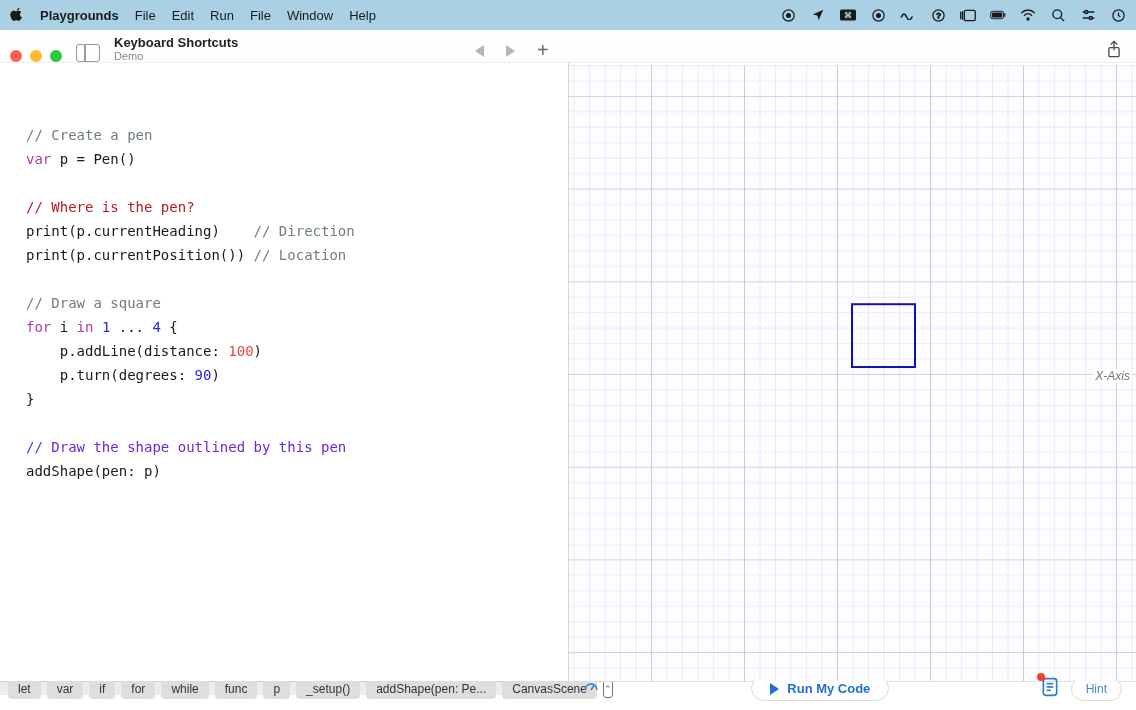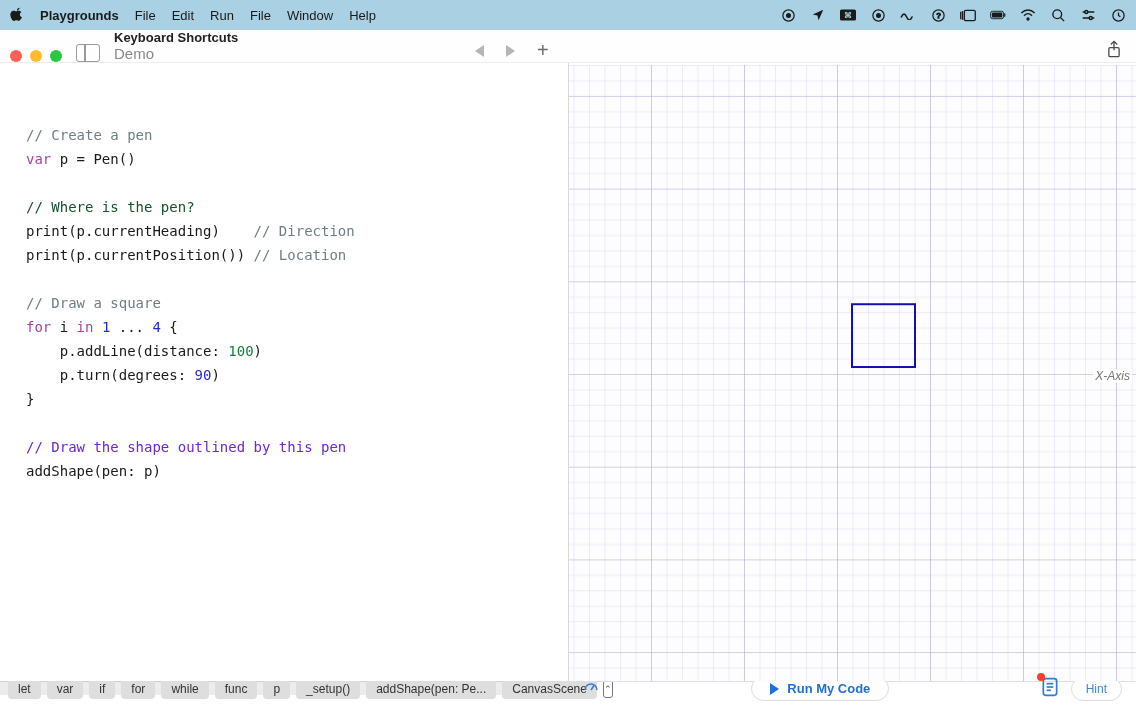--- a/index.html
+++ b/index.html
@@ -12,21 +12,21 @@
   .menubar-right .mi { width: 16px; height: 16px; display: inline-flex; align-items: center; justify-content: center; }
   
   .toolbar { height: 33px; display: flex; align-items: flex-end; padding: 0 10px; border-bottom: 1px solid #eee; background:#fefefe; }
   .traffic { display: flex; gap: 8px; margin-right: 14px; }
   .traffic .dot { width: 12px; height: 12px; border-radius: 50%; }
   .dot.red { background:#ff5f57; } .dot.yellow{background:#febc2e;} .dot.green{background:#28c840;}
   .sidebar-toggle { width:24px; height:18px; border:1.5px solid #9a9a9a; border-radius:3px; position:relative; margin-right:14px; }
   .sidebar-toggle::before { content:""; position:absolute; left:7px; top:0; bottom:0; width:1.5px; background:#9a9a9a; }
   .titleblock { display:flex; flex-direction:column; line-height:1.1; }
   .titleblock .t1 { font-size:13px; font-weight:600; color:#222; }
-  .titleblock .t2 { font-size:15px; color:#8a8a8a; }
+  .titleblock .t2 { font-size:11px; color:#8a8a8a; }
   .toolbar-spacer { flex:1; }
   .nav-controls { display:flex; gap:22px; align-items:center; margin-right:20px; }
   .tri { width:0; height:0; border-top:6px solid transparent; border-bottom:6px solid transparent; }
   .tri.left { border-right:9px solid #b5b5b5; }
   .tri.right { border-left:9px solid #b5b5b5; }
   .plus { font-size:20px; color:#6b6b6b; font-weight:300; }
   .share { margin-left:auto; color:#4a4a4a; }
   
   .main { display:flex; height: calc(710px - 22px - 40px - 30px); }
   .left-pane { width: 568px; background:#fff; position:relative; padding: 60px 18px 10px 26px; }
@@ -169,27 +169,27 @@
         <rect x="4" y="12" width="16" height="14" rx="2"></rect>
       </svg>
   </div>
 </div>
 
 <div class="main">
   <div class="left-pane">
     <div class="code" contenteditable="false" style=""><span style="color:#6f7e82">// Create a pen</span>
 <span style="color:#ad3da4">var</span><span> p = Pen()</span>
 
-<span style="color:#14532d">// Where is the pen?</span>
+<span style="color:#b91c1c">// Where is the pen?</span>
 <span>print(p.currentHeading)    </span><span style="color:#6f7e82">// Direction</span>
 <span>print(p.currentPosition()) </span><span style="color:#6f7e82">// Location</span>
 
 <span style="color:#6f7e82">// Draw a square</span>
 <span style="color:#ad3da4">for</span><span> i </span><span style="color:#ad3da4">in</span><span> </span><span style="color:#272ad8">1</span><span> ... </span><span style="color:#272ad8">4</span><span> {</span>
-<span>    p.addLine(distance: </span><span style="color:#15803d">100</span><span>)</span>
+<span>    p.addLine(distance: </span><span style="color:#ef4444">100</span><span>)</span>
 <span>    p.turn(degrees: </span><span style="color:#272ad8">90</span><span>)</span>
 <span>}</span>
 
 <span style="color:#6d28d9">// Draw the shape outlined by this pen</span>
 <span>addShape(pen: p)</span></div>
   </div>
   <div class="divider"></div>
   <div class="right-pane">
     <div class="grid-canvas">
       <svg class="grid-svg" viewBox="569 62 567 618" preserveAspectRatio="none">

